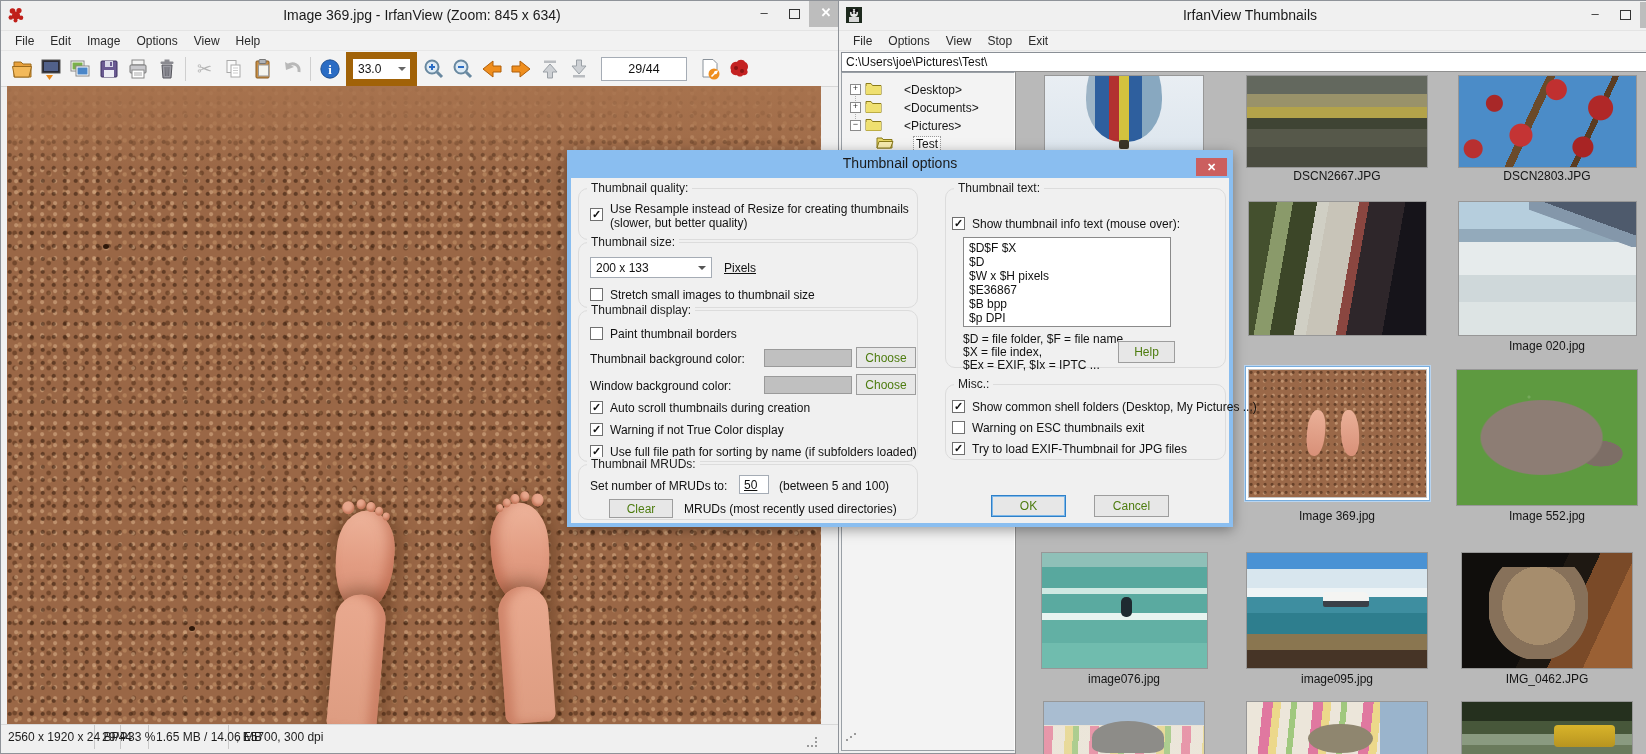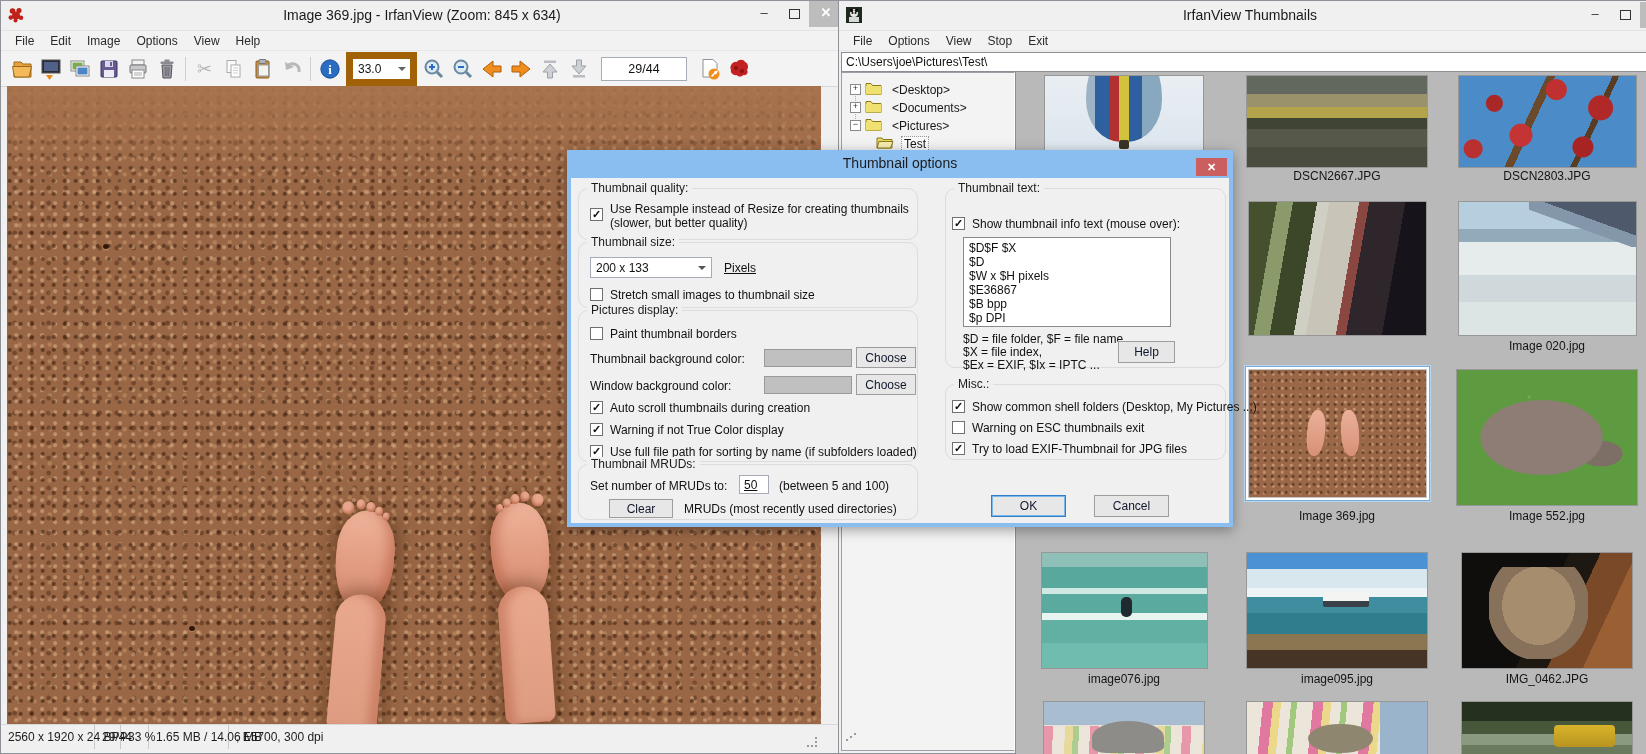--- a/index.html
+++ b/index.html
@@ -49,21 +49,21 @@
   .seg{height:100%;display:flex;align-items:center;padding-left:7px;border-right:1px solid #c9c9c9;white-space:nowrap;box-sizing:border-box;}
   .grip{position:absolute;width:10px;height:10px;}
   .grip i{position:absolute;width:2px;height:2px;background:#9a9a9a;}
   
   #thumbwin{left:838px;top:0;width:824px;height:754px;z-index:2;overflow:visible;}
   #pathbar{height:21px;margin:1px 2px;display:flex;}
   #pathfield{flex:1;height:18px;background:#fff;border:1px solid #8a8f96;font-size:12px;color:#111;display:flex;align-items:center;padding-left:4px;}
   #treepane{position:absolute;left:2px;top:71px;width:174px;height:679px;background:#f3f3f3;border:1px solid #9aa0a6;border-right-color:#fdfdfd;box-sizing:border-box;}
   .trow{position:absolute;height:17px;display:flex;align-items:center;font-size:12px;color:#161616;white-space:nowrap;}
   .expander{width:9px;height:9px;background:#fff;border:1px solid #8a8a8a;font-size:9px;line-height:7px;text-align:center;color:#333;margin-right:4px;flex:0 0 auto;}
-  .trow .flbl{padding:0 2px;margin-left:8px;}
+  .trow .flbl{padding:0 2px;margin-left:20px;}
   .trow.sel .flbl{background:#fafafa;outline:1px dotted #9a9a9a;}
   .treeline{position:absolute;border-left:1px dotted #b0b0b0;}
   #thumbpane{position:absolute;left:176px;top:70px;right:-2px;bottom:-1px;background:#b9b9b9;border-top:1px solid #8f8f8f;border-left:1px solid #8f8f8f;}
   .cell{position:absolute;}
   .thumb{position:relative;overflow:hidden;box-shadow:0 0 0 1px rgba(90,90,90,.35);}
   .selwrap{background:#fff;padding:3px;border:1px solid #78aede;box-shadow:0 0 0 1px #b9d4ef;}
   .tlabel{position:absolute;width:210px;text-align:center;font-size:12px;color:#141414;white-space:nowrap;}
   
   .t-balloon{background:linear-gradient(180deg,#e9eef3,#dde6ee);}
   .t-balloon::before{content:"";position:absolute;left:50%;top:-34px;width:76px;height:100px;margin-left:-38px;border-radius:50% 50% 46% 46%/55% 55% 42% 42%;
@@ -111,21 +111,21 @@
   
   #dialog{position:absolute;left:567px;top:150px;width:666px;height:377px;background:#8abef0;padding:28px 4px 4px;box-sizing:border-box;z-index:5;box-shadow:0 3px 12px rgba(0,0,0,.35);}
   #dlgtitle{position:absolute;left:0;top:5px;width:100%;text-align:center;font-size:14px;color:#1b1b1b;}
   #dlgclose{position:absolute;top:8px;right:6px;width:31px;height:18px;background:#cb5f5f;color:#fff;font-size:11px;font-weight:bold;text-align:center;line-height:18px;}
   #dlgclient{position:relative;width:658px;height:345px;background:#f0f0f0;font-size:12px;color:#111;}
   .grp{position:absolute;border:1px solid #dcdcdc;border-radius:10px;box-sizing:border-box;}
   .grp .legend{position:absolute;top:-8px;left:8px;background:#f0f0f0;padding:0 4px;font-size:12px;color:#1a1a1a;white-space:nowrap;}
   .cb{position:absolute;width:13px;height:13px;background:#fff;border:1px solid #707070;box-sizing:border-box;}
   .cb.on::after{content:"\2713";display:block;text-align:center;font-size:11px;font-weight:bold;line-height:11px;color:#111;}
   .cblbl{position:absolute;white-space:nowrap;}
-  .btn{position:absolute;background:#e7e7e7;border:1px solid #9d9d9d;text-align:center;font-size:12px;color:#0f172a;box-sizing:border-box;display:flex;align-items:center;justify-content:center;}
+  .btn{position:absolute;background:#e7e7e7;border:1px solid #9d9d9d;text-align:center;font-size:12px;color:#4d7c0f;box-sizing:border-box;display:flex;align-items:center;justify-content:center;}
   .btn.focus{border:1px solid #2f80c8;box-shadow:inset 0 0 0 1px #7db8ea;}
   .ddl{position:absolute;background:#fff;border:1px solid #a5acb5;display:flex;align-items:center;box-sizing:border-box;padding-left:5px;font-size:12px;}
   .ddl .arr{margin-left:auto;margin-right:5px;width:0;height:0;border-left:4px solid transparent;border-right:4px solid transparent;border-top:4px solid #555;}
   .swatch{position:absolute;background:#c0c0c0;border:1px solid #9a9a9a;box-sizing:border-box;}
   .tmpl{position:absolute;background:#fff;border:1px solid #8a8a8a;white-space:pre;font-size:12px;line-height:14px;padding:3px 5px;box-sizing:border-box;color:#111;}
   .txtin{position:absolute;background:#fff;border:1px solid #a5acb5;font-size:12px;padding-left:4px;box-sizing:border-box;display:flex;align-items:center;text-decoration:underline;}
   .note{position:absolute;white-space:nowrap;}
 </style>
 </head>
 <body>
@@ -485,21 +485,21 @@
         <div class="ddl" style="left:11px;top:14px;width:122px;height:21px;">
           <span>200 x 133</span>
             <span class="arr"></span>
         </div>
         <span class="note" style="left:145px;top:18px;text-decoration:underline;">Pixels</span>
         <span class="cb" style="left:11px;top:45px;"></span>
         <span class="cblbl" style="left:31px;top:45px;">Stretch small images to thumbnail size</span>
       </div>
 
       <div class="grp" style="left:7px;top:132px;width:340px;height:152px;">
-        <span class="legend">Pictures display:</span>
+        <span class="legend">Thumbnail display:</span>
         <span class="cb" style="left:11px;top:16px;"></span>
         <span class="cblbl" style="left:31px;top:16px;">Paint thumbnail borders</span>
         <span class="note" style="left:11px;top:41px;">Thumbnail background color:</span>
         <span class="swatch" style="left:185px;top:38px;width:88px;height:18px;"></span>
         <span class="btn" style="left:277px;top:36px;width:60px;height:21px;">Choose</span>
         <span class="note" style="left:11px;top:68px;">Window background color:</span>
         <span class="swatch" style="left:185px;top:65px;width:88px;height:18px;"></span>
         <span class="btn" style="left:277px;top:63px;width:60px;height:21px;">Choose</span>
         <span class="cb on" style="left:11px;top:90px;"></span>
         <span class="cblbl" style="left:31px;top:90px;">Auto scroll thumbnails during creation</span>

